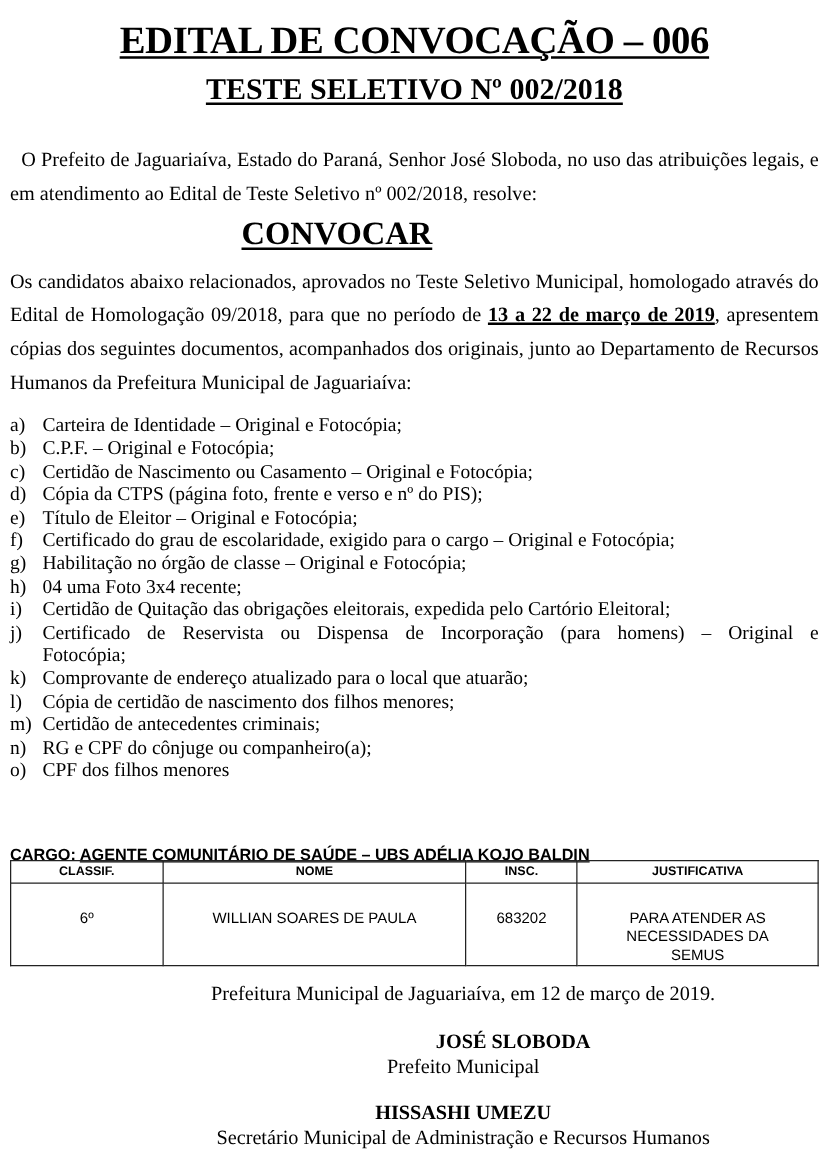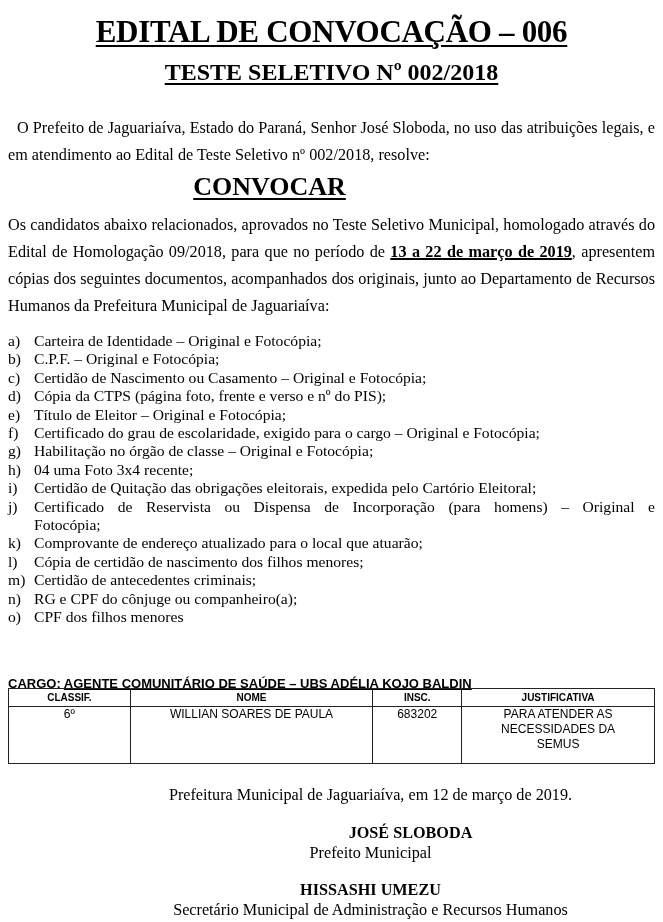--- a/index.html
+++ b/index.html
@@ -40,21 +40,21 @@
       position: absolute; top: 676px; left: 8px;
       font-family: "Liberation Sans", "DejaVu Sans", sans-serif; font-weight: bold; font-size: 13px;
     }
     .cargo .val { text-decoration: underline; }
     table.tbl {
       position: absolute; top: 688px; left: 8px; width: 647px; border-collapse: collapse;
       font-family: "Liberation Sans", "DejaVu Sans", sans-serif; font-size: 12px;
     }
     .tbl th, .tbl td { border: 1.5px solid #222; text-align: center; padding: 0; }
     .tbl th { font-weight: bold; font-size: 10px; height: 17px; line-height: 17px; }
-    .tbl td { height: 57px; vertical-align: top; padding-top: 0; line-height: 15px; box-sizing: border-box; }
+    .tbl td { height: 57px; vertical-align: top; padding-top: 20px; line-height: 15px; box-sizing: border-box; }
     .footer {
       position: absolute; left: 0; width: 663px; text-align: center; font-size: 16.2px; line-height: 20px; margin-left: 39px;
     }
     .f-date { top: 785px; }
     .f-name1 { top: 823px; font-weight: bold; padding-left: 40px; }
     .f-role1 { top: 843px; }
     .f-name2 { top: 880px; font-weight: bold; }
     .f-role2 { top: 900px; }
   </style>
 </head>

